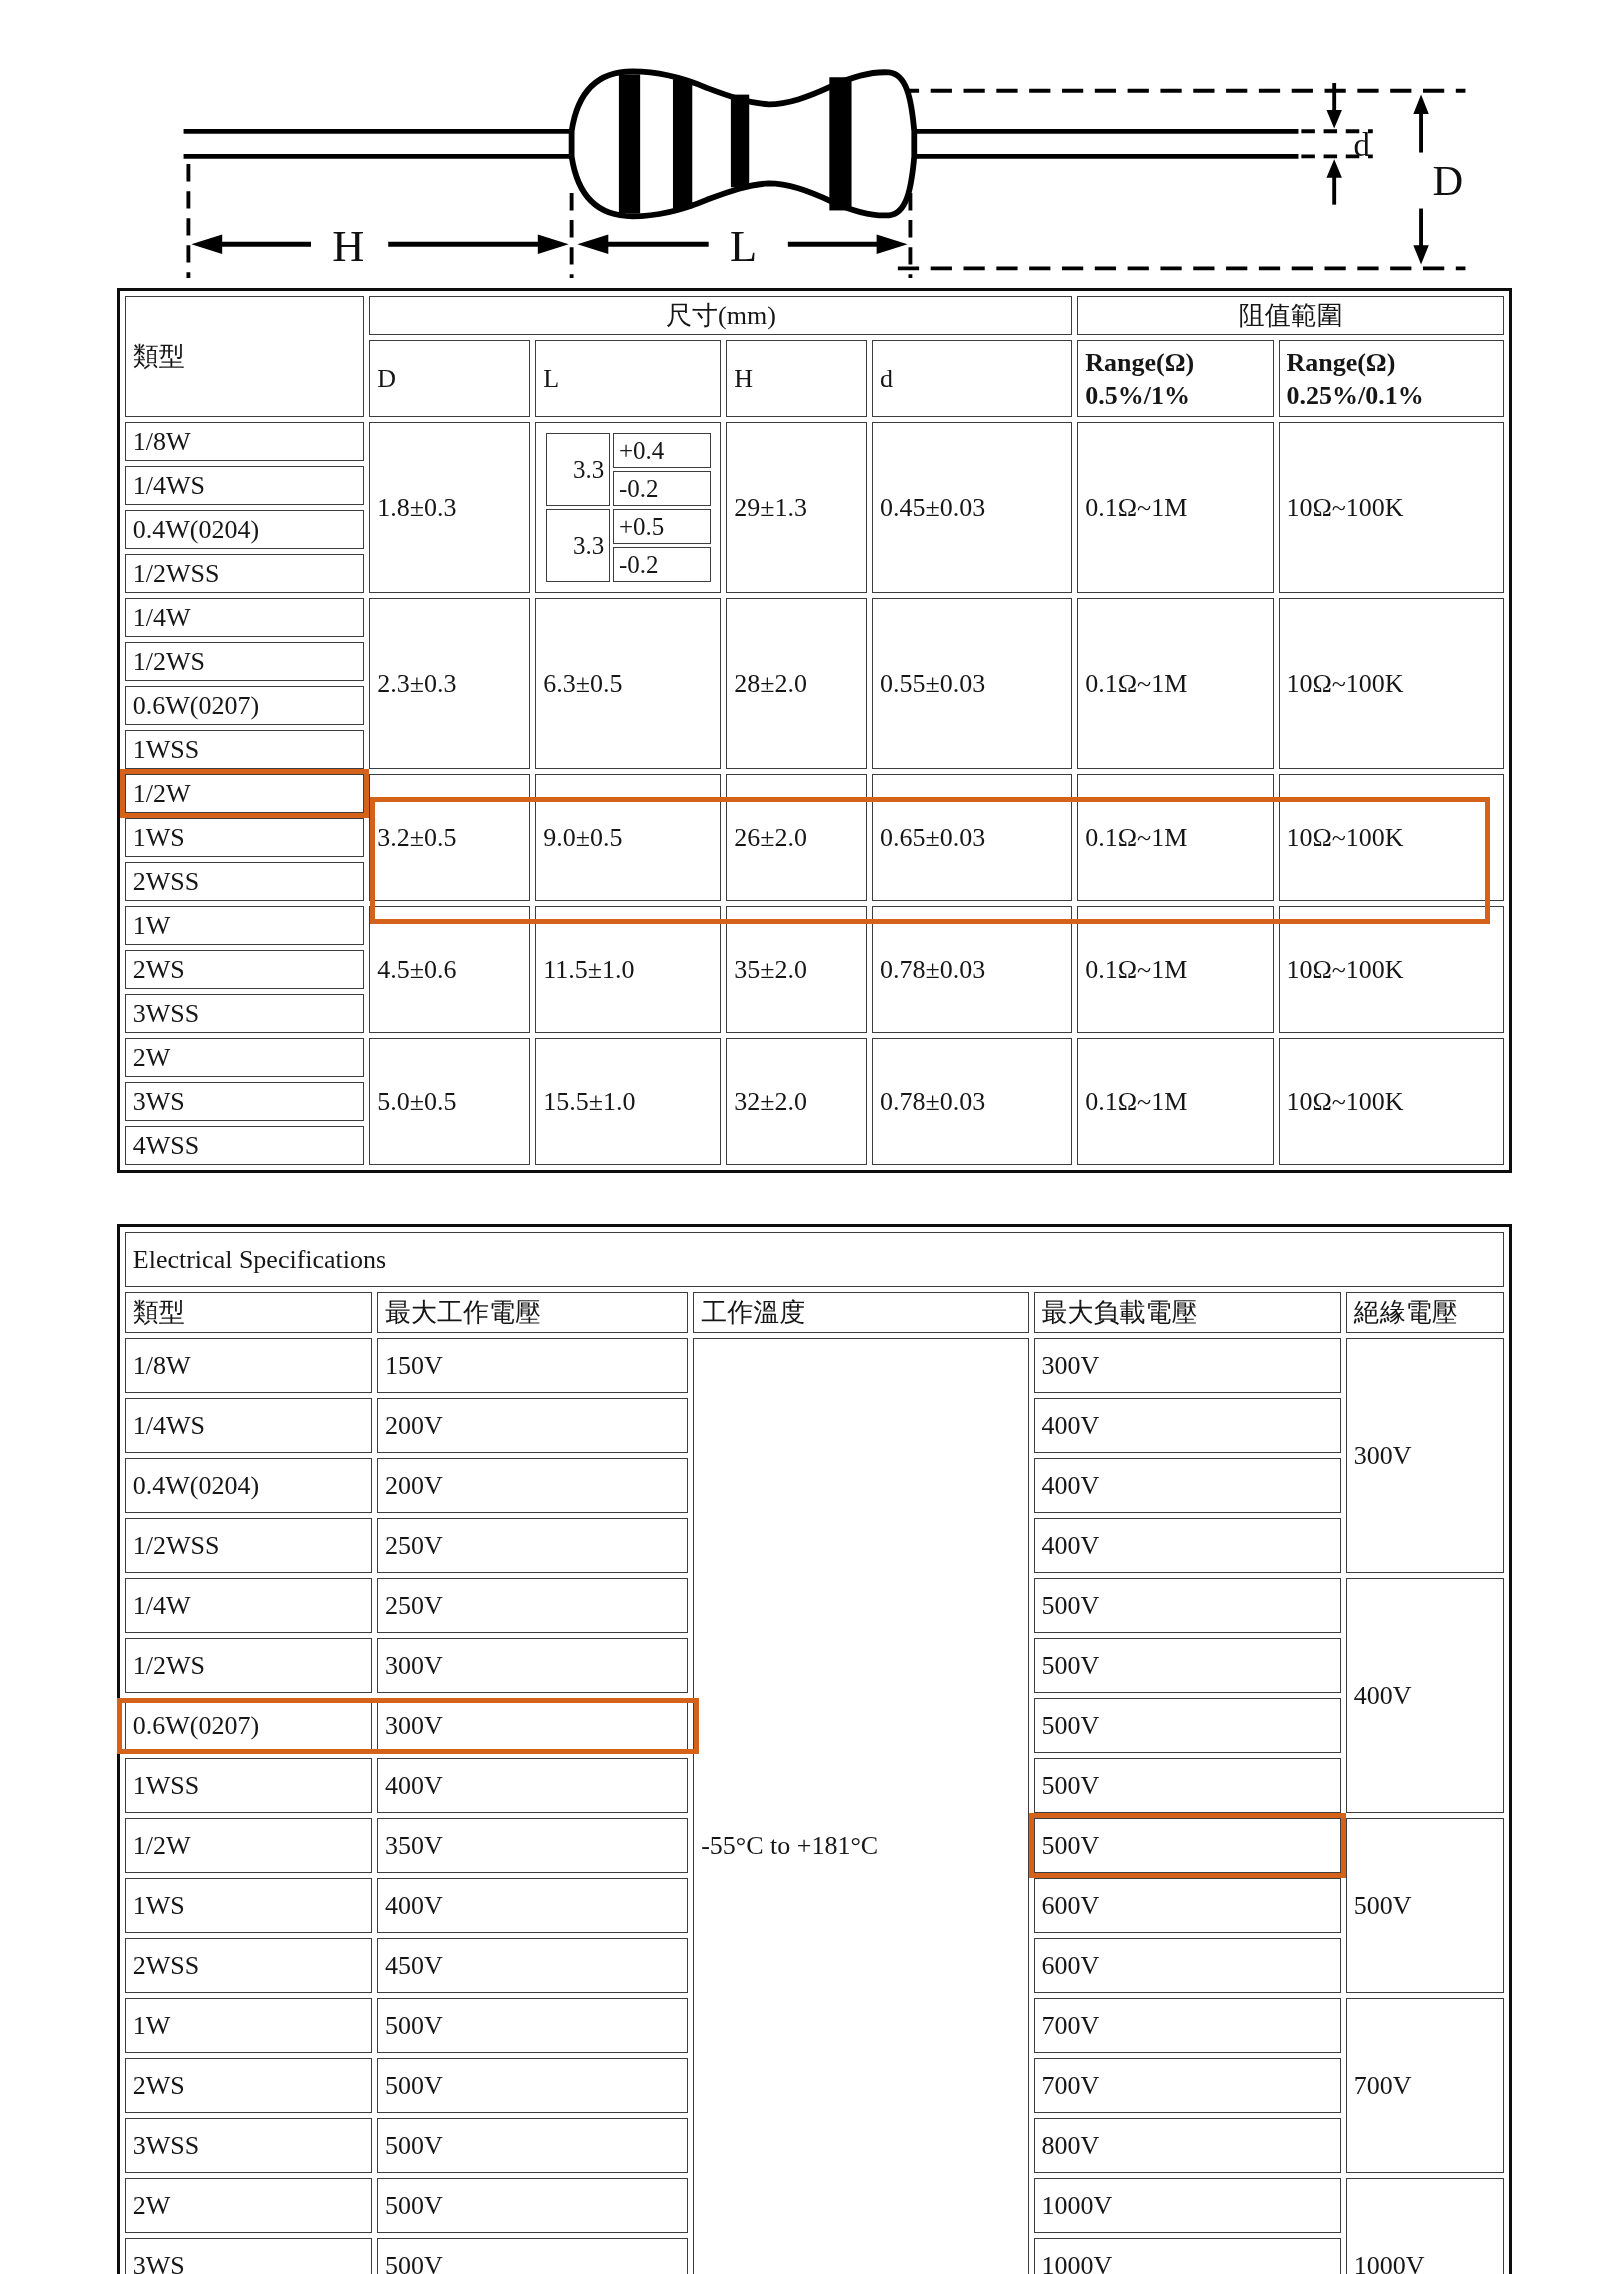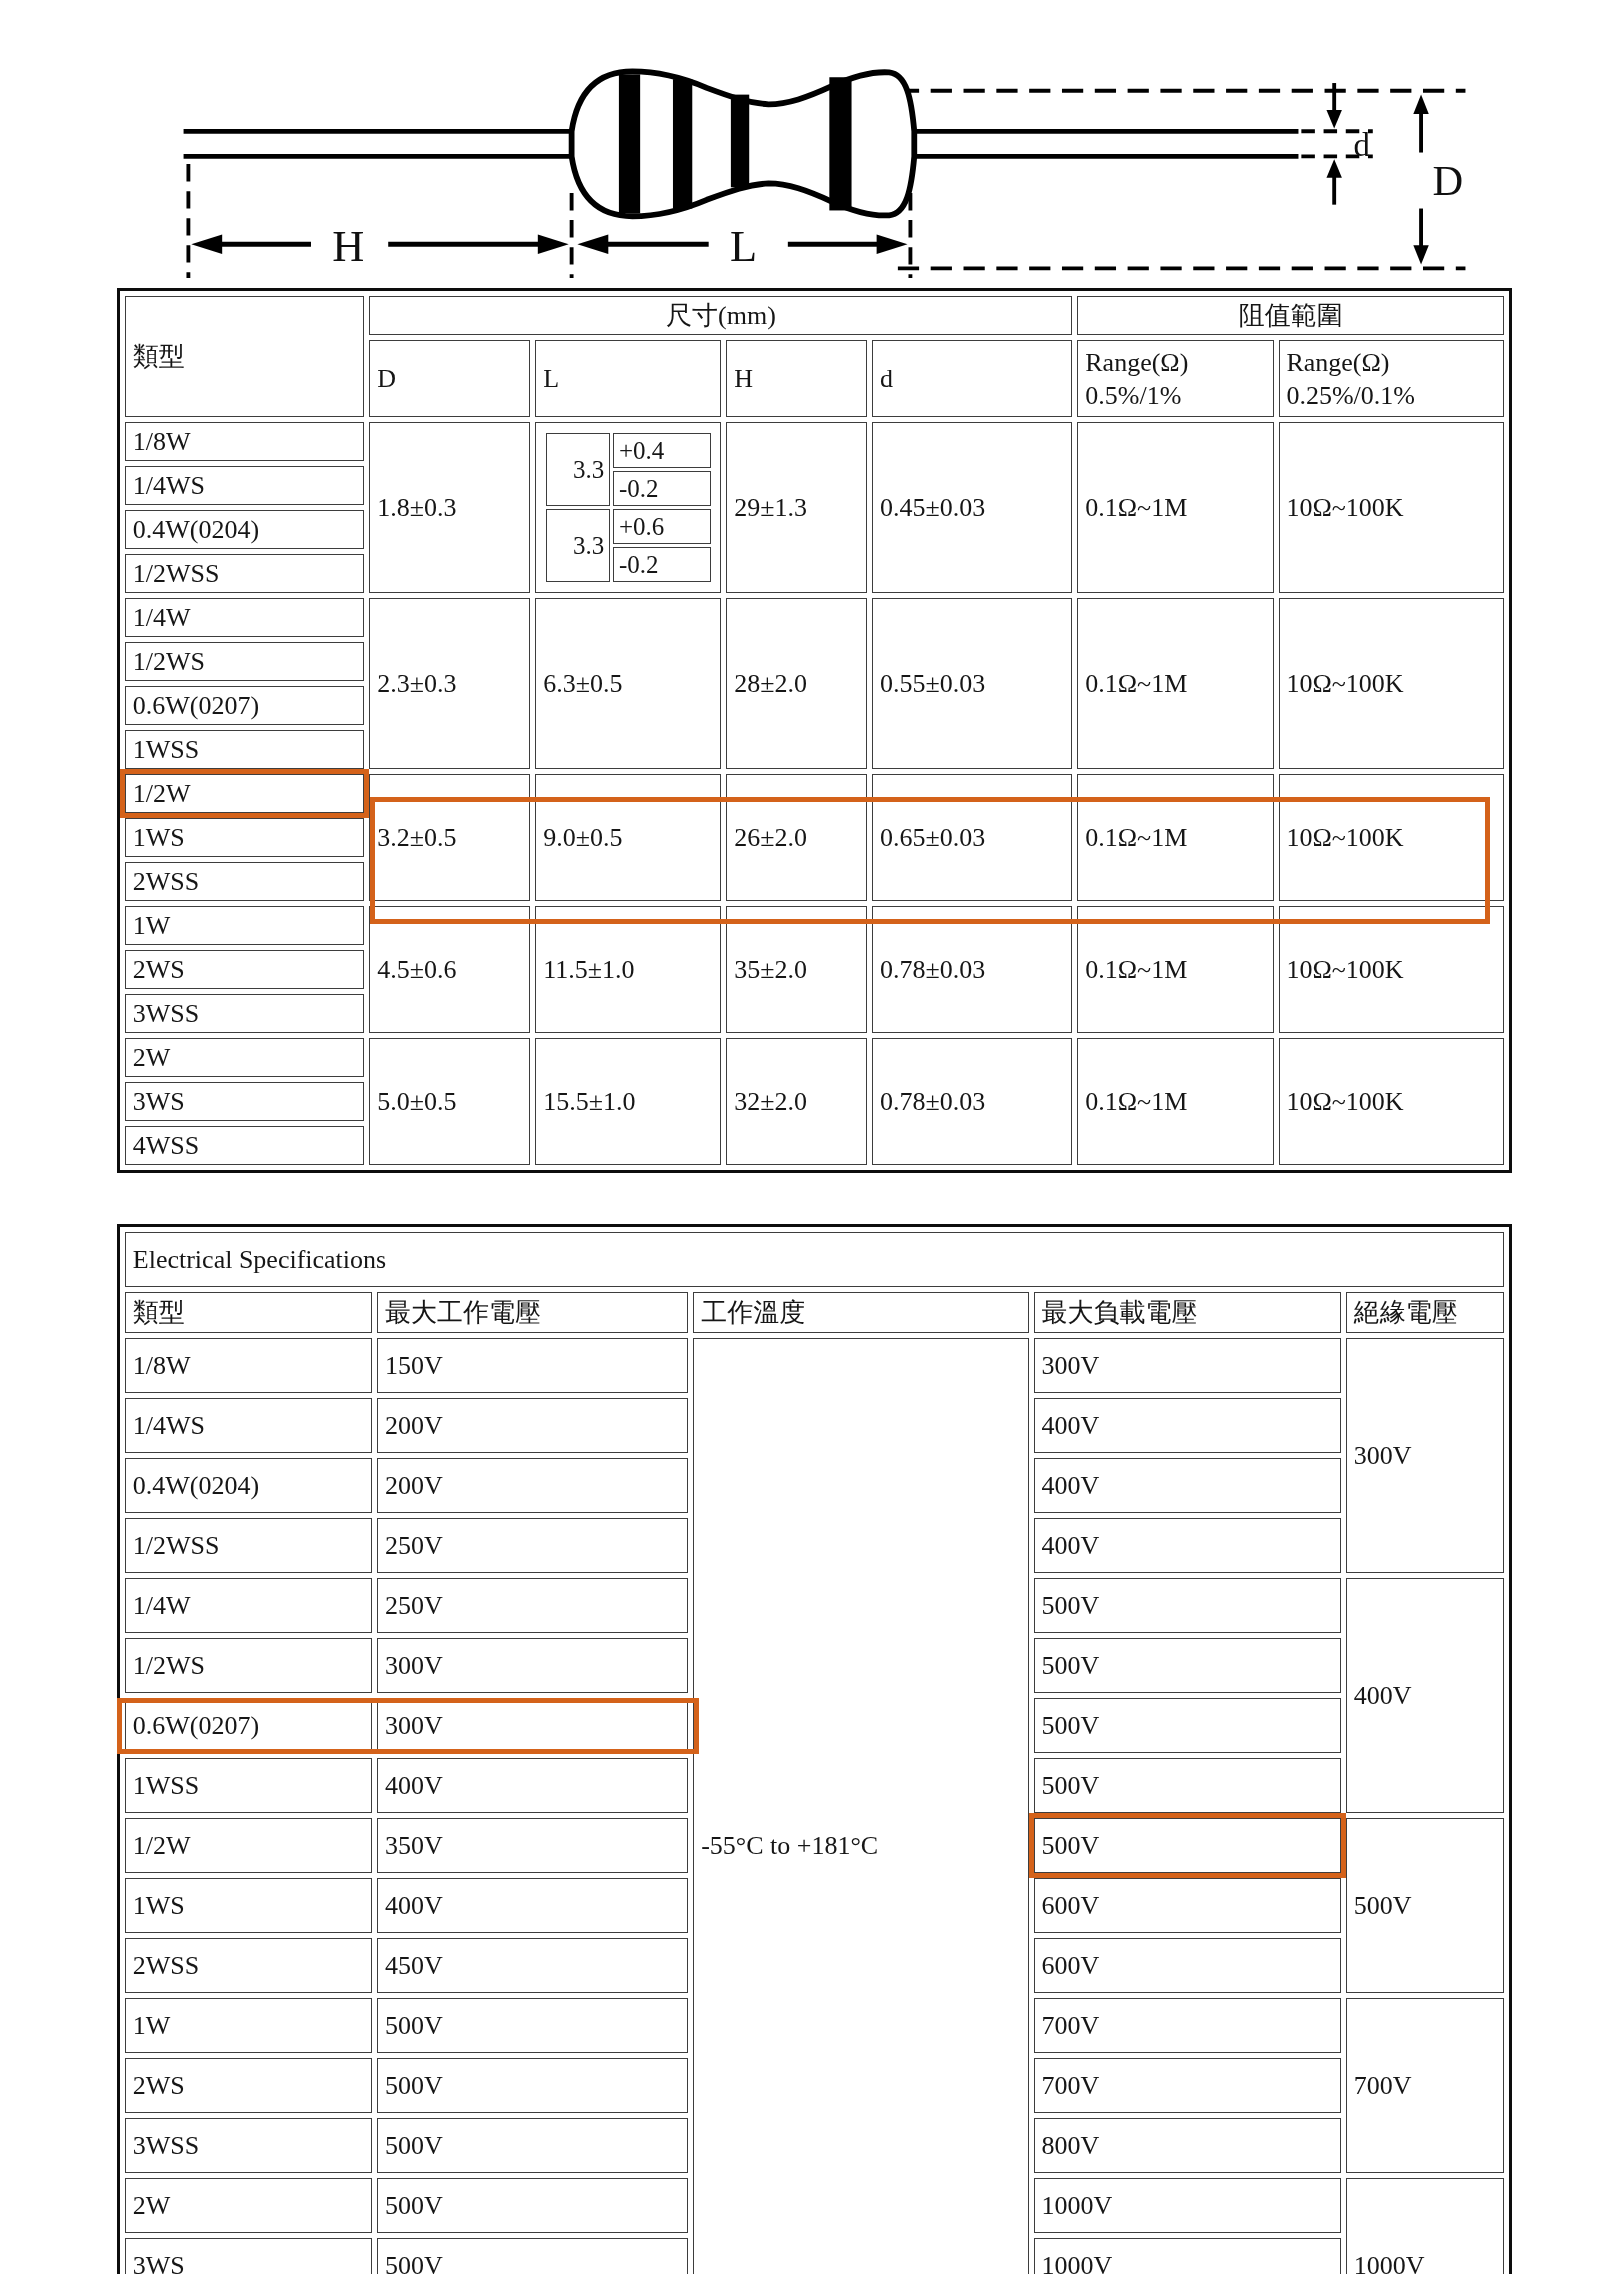--- a/index.html
+++ b/index.html
@@ -18,21 +18,21 @@
   table.spec { border-collapse:separate; border-spacing:5.8px; width:100%; table-layout:fixed; }
   table.spec td, table.spec th {
     border:1.9px solid var(--cellb); background:#fff; padding:0 6.8px;
     font-size:26px; font-weight:normal; text-align:left; vertical-align:middle;
     overflow:hidden; white-space:nowrap;
   }
   tr.hr1 th { height:39px; }
   tr.hr1 th.span-h { text-align:center; }
   tr.hr2 th { height:77px; }
   th.c-type { vertical-align:middle; }
-  th.rangeh div { line-height:33px; }
+  th.rangeh div { line-height:33px;font-weight:bold; }
   td.tcell { height:39px; }
 
   
   td.lcell { padding:1.9px; }
   table.ltab { border-collapse:separate; border-spacing:3.9px; width:100%; table-layout:fixed; }
   table.ltab td { border:1.9px solid var(--cellb); height:35px; padding:0 4.8px; font-size:25px; }
   table.ltab td.lval { width:64px;text-align:right; }
 
   
   td.title-cell { height:60px; text-align:center; font-size:42px; font-weight:bold; }
@@ -166,21 +166,21 @@
             <tbody>
                   <tr>
               <td class="lval" rowspan="2">3.3</td>
               <td>+0.4</td>
             </tr>
             <tr>
                     <td>-0.2</td>
                   </tr>
             <tr>
               <td class="lval" rowspan="2">3.3</td>
-              <td>+0.6</td>
+              <td>+0.5</td>
             </tr>
             <tr>
                     <td>-0.2</td>
                   </tr>
           </tbody>
               </table>
         </td>
         <td rowspan="4">29±1.3</td>
         <td rowspan="4">0.45±0.03</td>
         <td rowspan="4">0.1Ω~1M</td>

